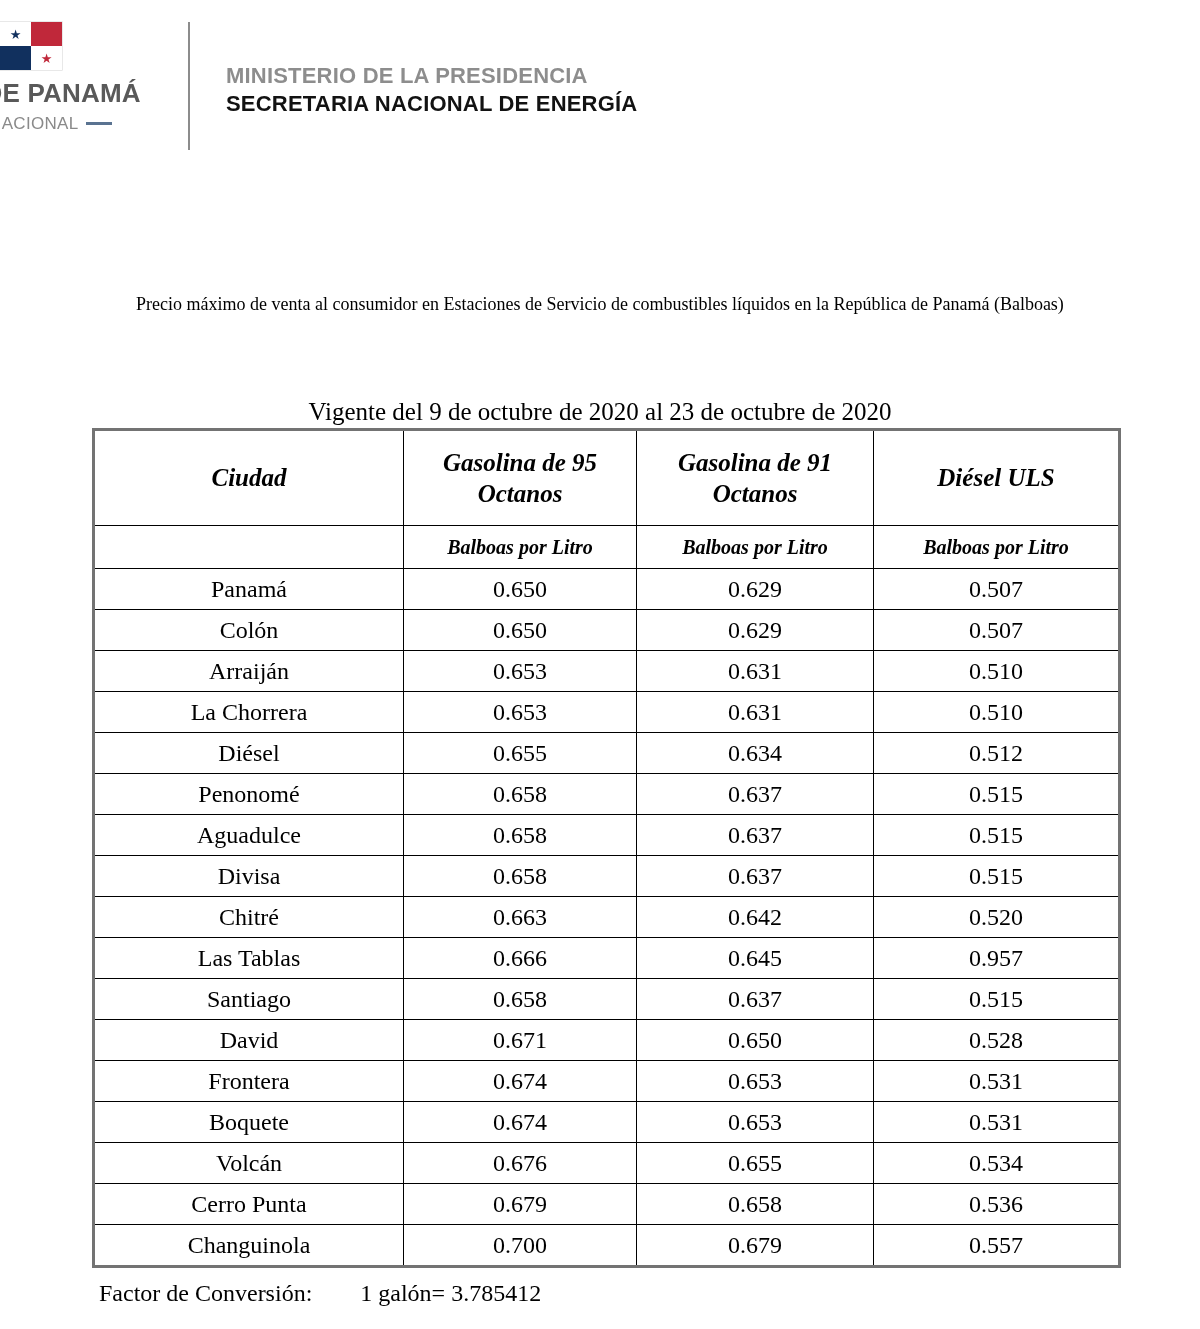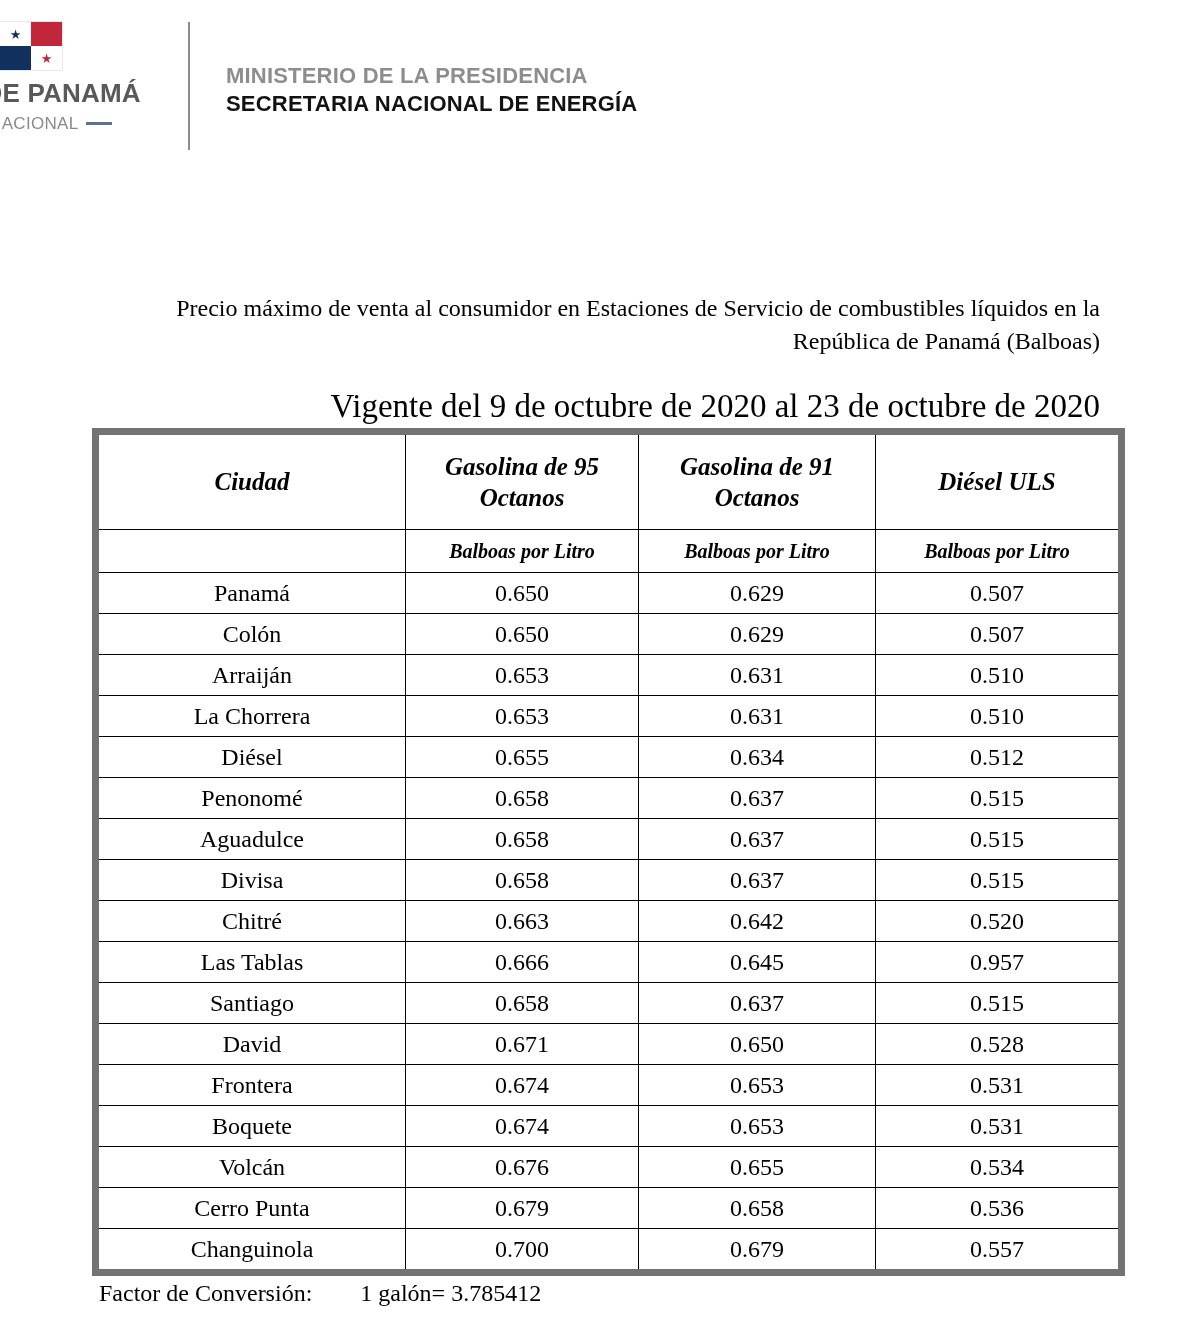--- a/index.html
+++ b/index.html
@@ -120,42 +120,42 @@
     line-height: 1.28;
     white-space: nowrap;
   }
 
   
   .doc-title {
     position: absolute;
     left: 100px;
     top: 292px;
     width: 1000px;
-    text-align: right;
-    font-size: 24px;
+    text-align: center;
+    font-size: 18px;
     line-height: 1.38;
   }
   .doc-period {
     position: absolute;
     left: 100px;
-    top: 388px;
+    top: 398px;
     width: 1000px;
-    text-align: right;
-    font-size: 33px;
+    text-align: center;
+    font-size: 25px;
   }
 
   
   .price-table {
     position: absolute;
     left: 92px;
     top: 428px;
     width: 1026px;
     border-collapse: collapse;
     table-layout: fixed;
-    border: 7px solid #737373;
+    border: 3px solid #737373;
   }
   .price-table col.c-city  { width: 310px; }
   .price-table col.c-g95   { width: 233px; }
   .price-table col.c-g91   { width: 237px; }
   .price-table col.c-dsl   { width: 246px; }
 
   .price-table th,
   .price-table td {
     border: 1.5px solid #000000;
     padding: 0;

